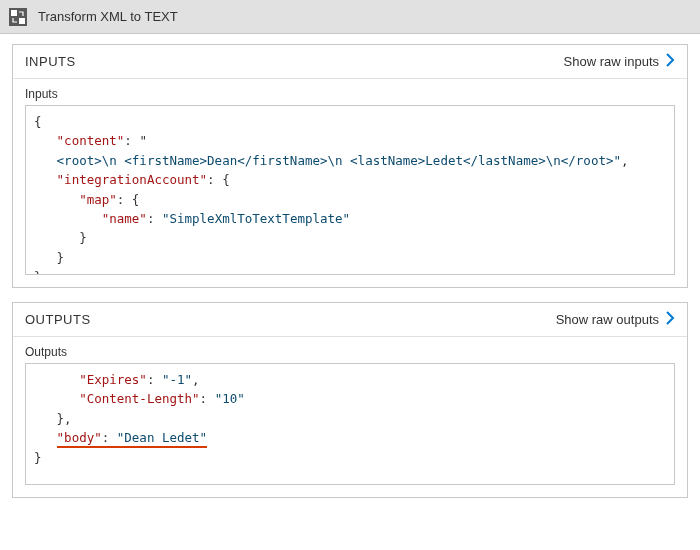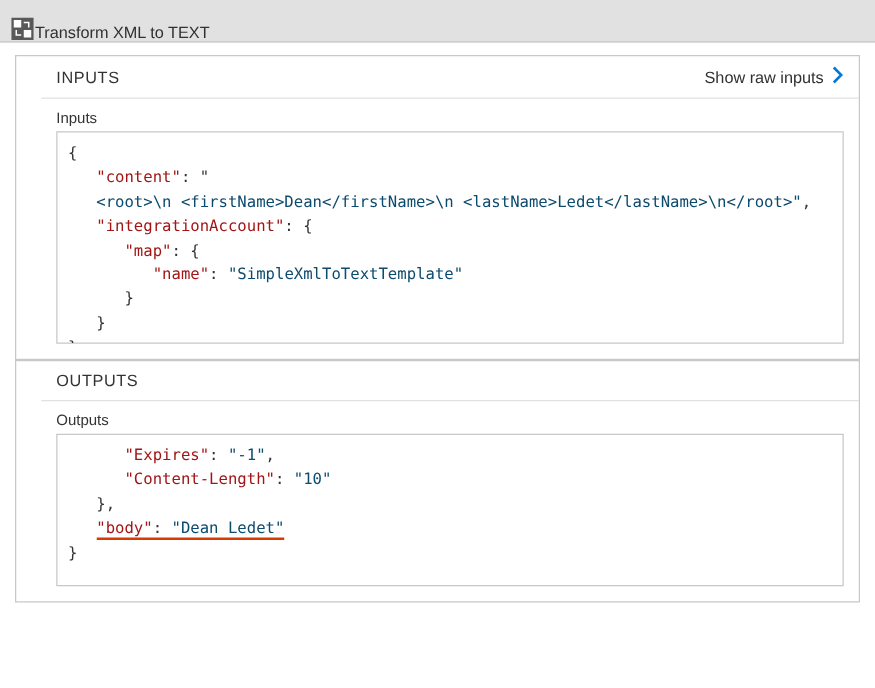--- a/index.html
+++ b/index.html
@@ -10,35 +10,36 @@
     color: #323130;
     width: 700px;
     height: 550px;
     overflow: hidden;
   }
   .titlebar {
     height: 34px;
     background: #e1e1e1;
     border-bottom: 1px solid #c8c8c8;
     display: flex;
-    align-items: flex-end;
+    align-items: center;
     padding: 0 8px;
+    gap: 10px;
   }
   .titlebar-icon {
     width: 20px; height: 20px;
     display: flex; align-items: center; justify-content: center;
   }
   .titlebar-title { font-size: 13px; color: #323130; }
   .content {
     padding: 10px 12px;
   }
   .panel {
     border: 1px solid #c8c8c8;
+    margin-bottom: 14px;
     background: #fff;
-    padding-left: 20px;
   }
   .panel-header {
     display: flex;
     align-items: center;
     justify-content: space-between;
     padding: 8px 12px;
     border-bottom: 1px solid #e1e1e1;
   }
   .panel-title { font-size: 13px; letter-spacing: 0.5px; color: #333; }
   .show-raw {
@@ -119,20 +120,28 @@
 <span class="p">}</span>
 </pre>
         </div>
       </div>
     </div>
   </div>
 
   <div class="panel">
     <div class="panel-header">
       <span class="panel-title">OUTPUTS</span>
+      <span class="show-raw">
+        <span>Show raw outputs</span>
+        <span class="chevron">
+          <svg width="10" height="14" viewBox="0 0 10 14">
+              <path d="M2 1 L8 7 L2 13" stroke="#0078d4" stroke-width="2" fill="none"></path>
+            </svg>
+        </span>
+      </span>
     </div>
     <div class="panel-body">
       <div class="sub-label">Outputs</div>
       <div class="code-box outputs-box">
         <div class="code-scroll" style="overflow-x:scroll;">
 <pre>      <span class="k">"Expires"</span><span class="p">: </span><span class="s">"-1"</span><span class="p">,</span>
       <span class="k">"Content-Length"</span><span class="p">: </span><span class="s">"10"</span>
    <span class="p">},</span>
    <span class="underline-red"><span class="k">"body"</span><span class="p">: </span><span class="s">"Dean Ledet"</span></span>
 <span class="p">}</span>

